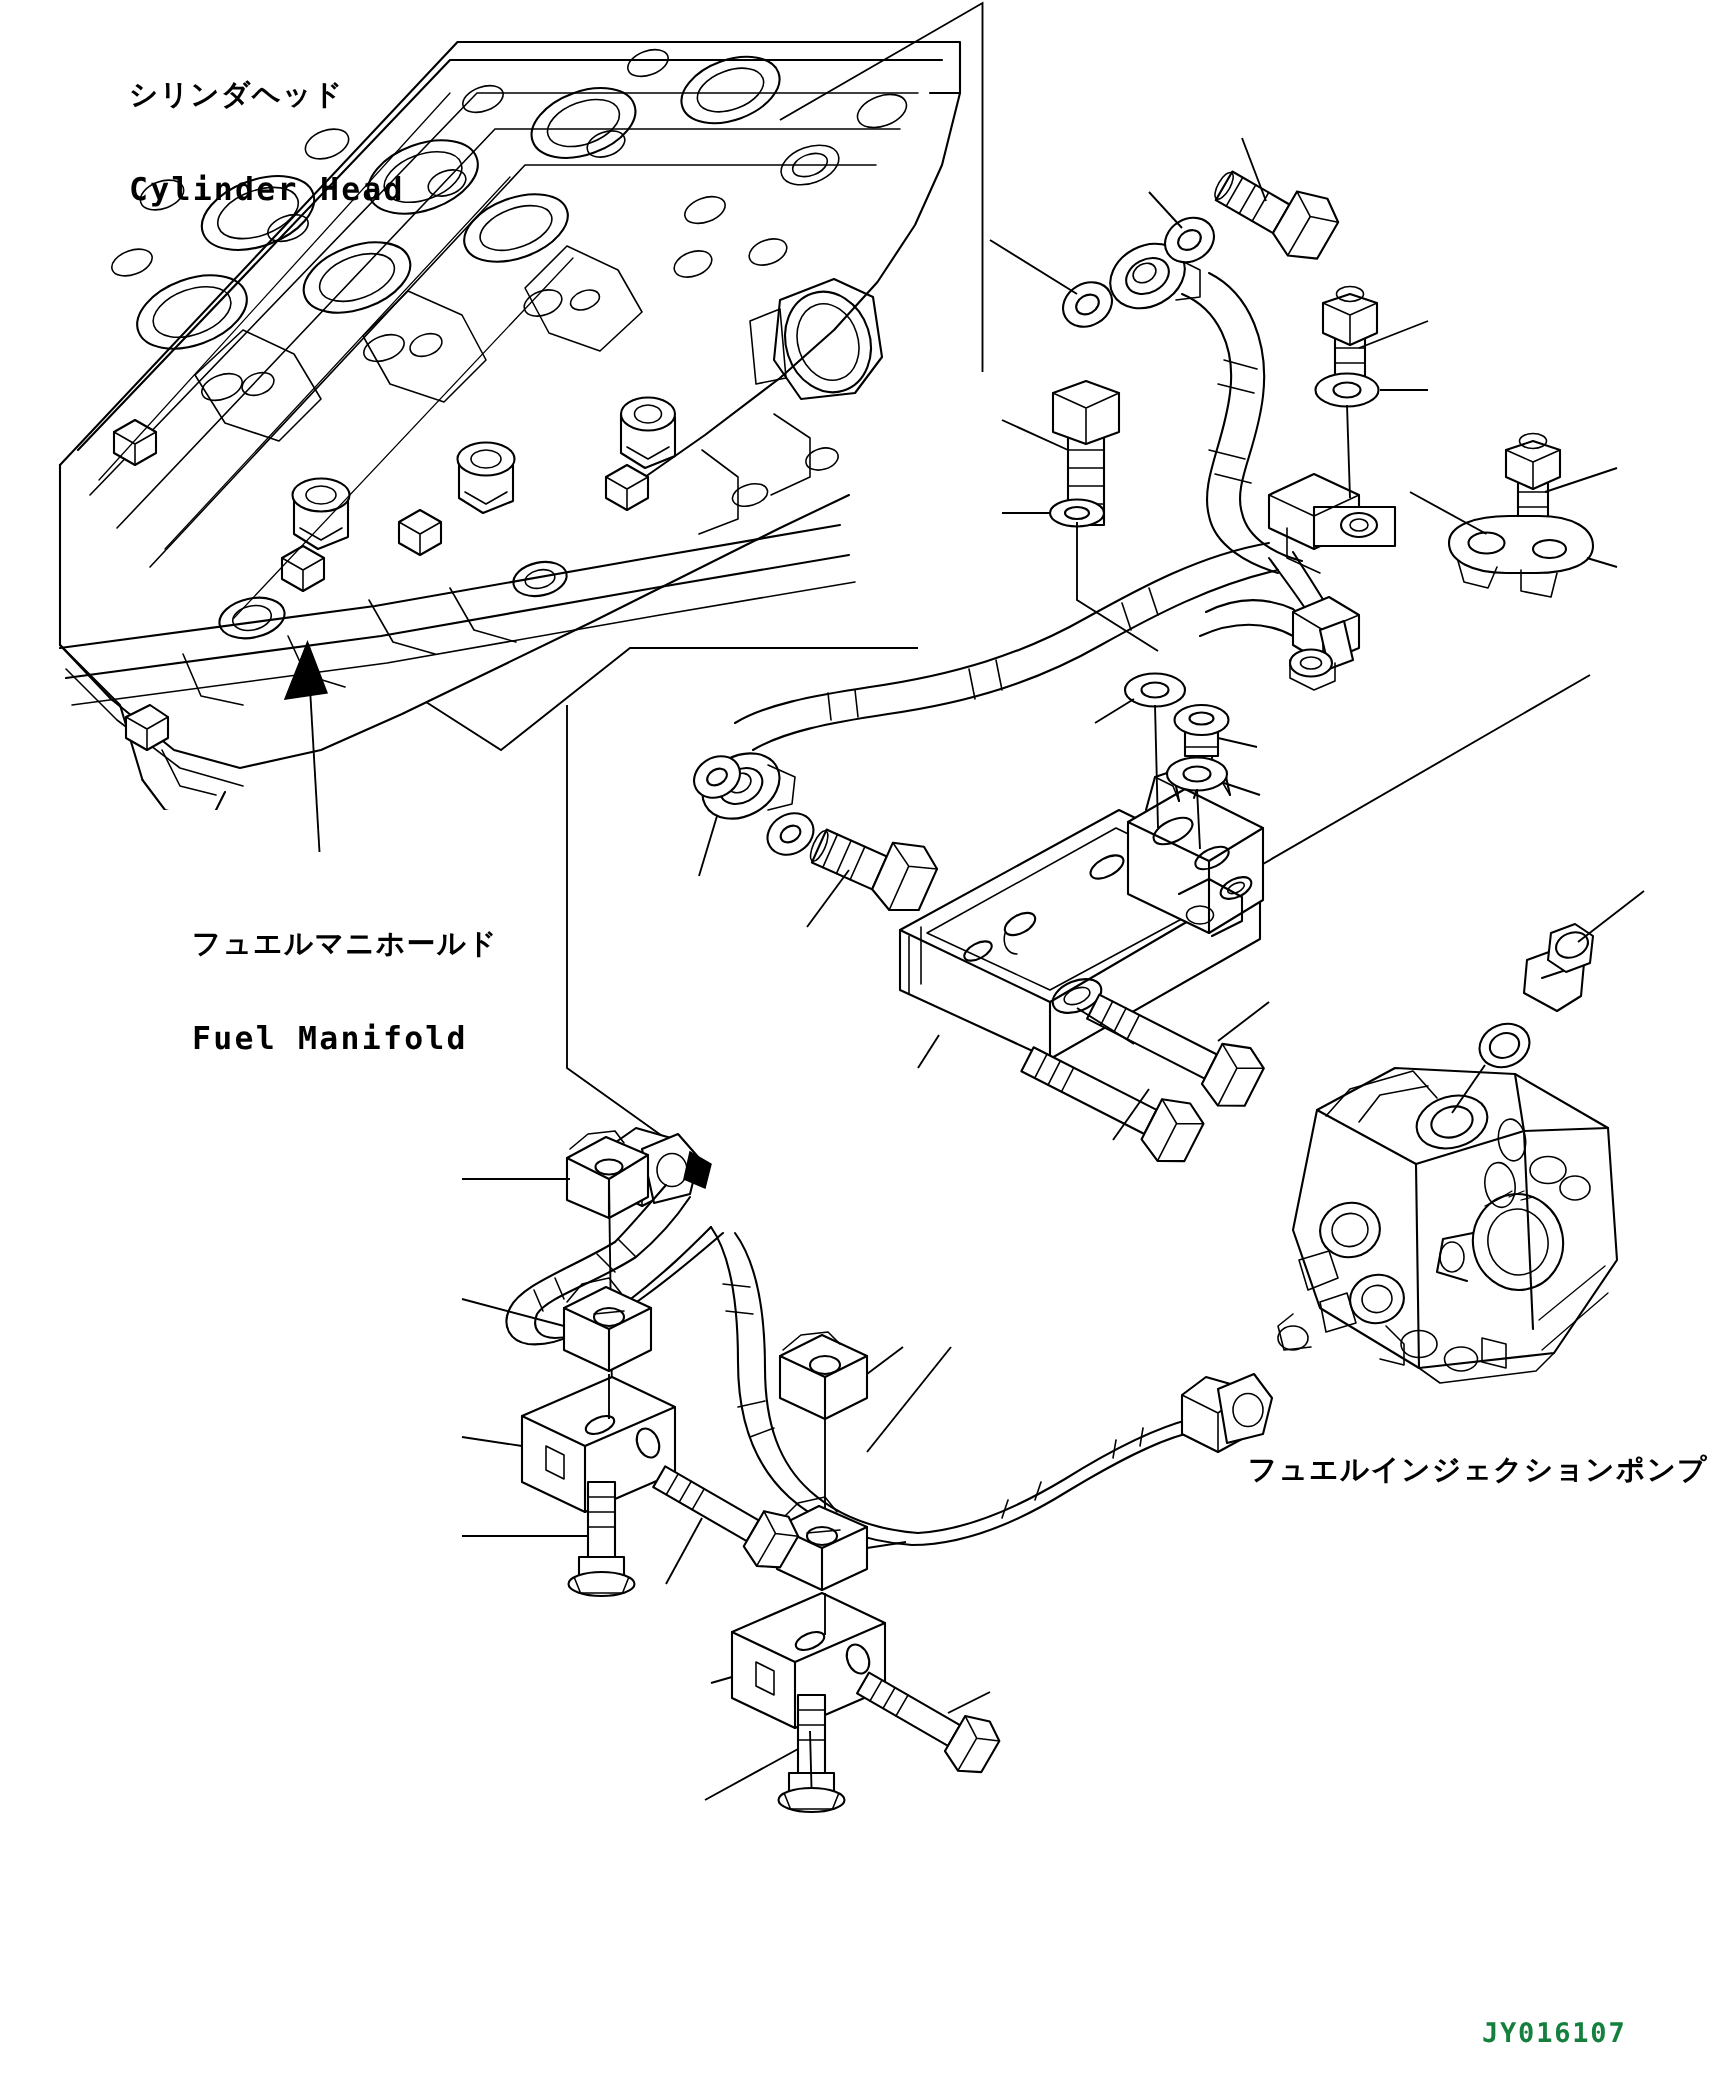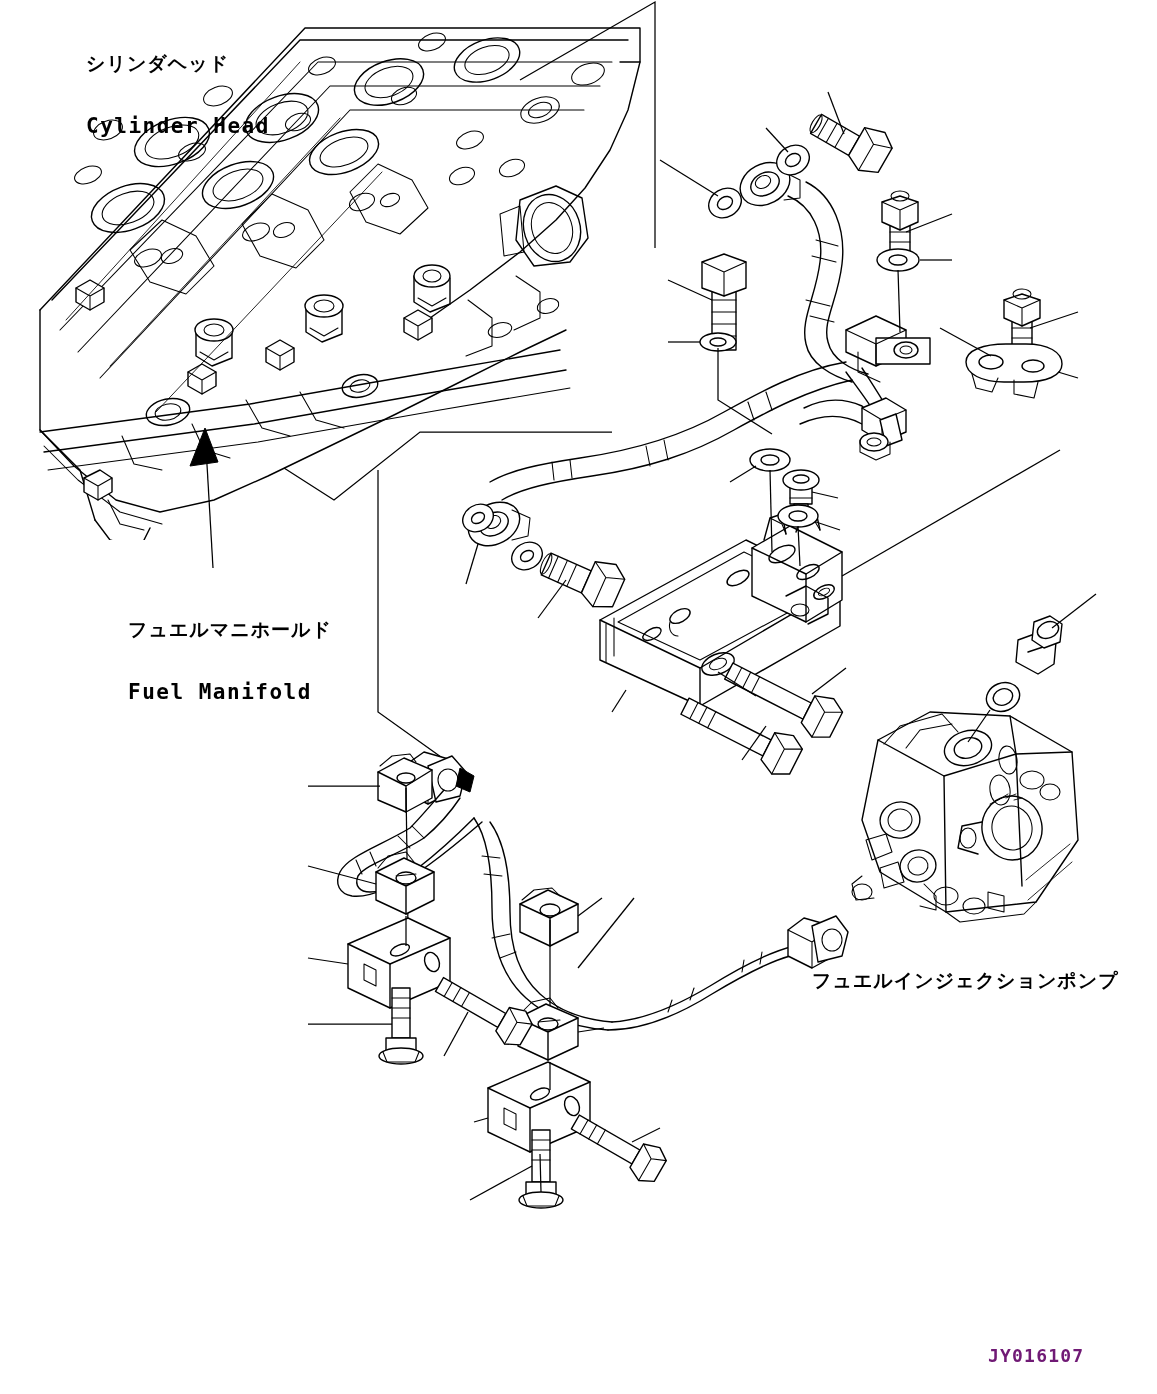--- a/index.html
+++ b/index.html
@@ -82,29 +82,29 @@
   }
   .lbl .en {
     display: block;
     font-family: "DejaVu Sans Mono", "Liberation Mono", monospace;
     font-size: 21px;
     font-weight: 700;
     letter-spacing: 1.5px;
   }
   #label-cylinder-head { left: 86px; top: 14px; text-align: left; }
   #label-fuel-manifold { left: 128px; top: 580px; text-align: left; }
-  #label-fuel-injection-pump { left: 812px; top: 931px; text-align: center; }
+  #label-fuel-injection-pump { left: 832px; top: 931px; text-align: center; }
   #drawing-number {
     position: absolute;
     left: 988px;
     top: 1345px;
     font-family: "DejaVu Sans Mono", "Liberation Mono", monospace;
     font-size: 18px;
     font-weight: 700;
-    color: #701a75;
+    color: #15803d;
     letter-spacing: 1.2px;
     white-space: pre;
   }
 </style>
 </head>
 <body>
 
 <div id="sheet">
 
 <svg viewBox="0 0 1157 1394" xmlns="http://www.w3.org/2000/svg">

